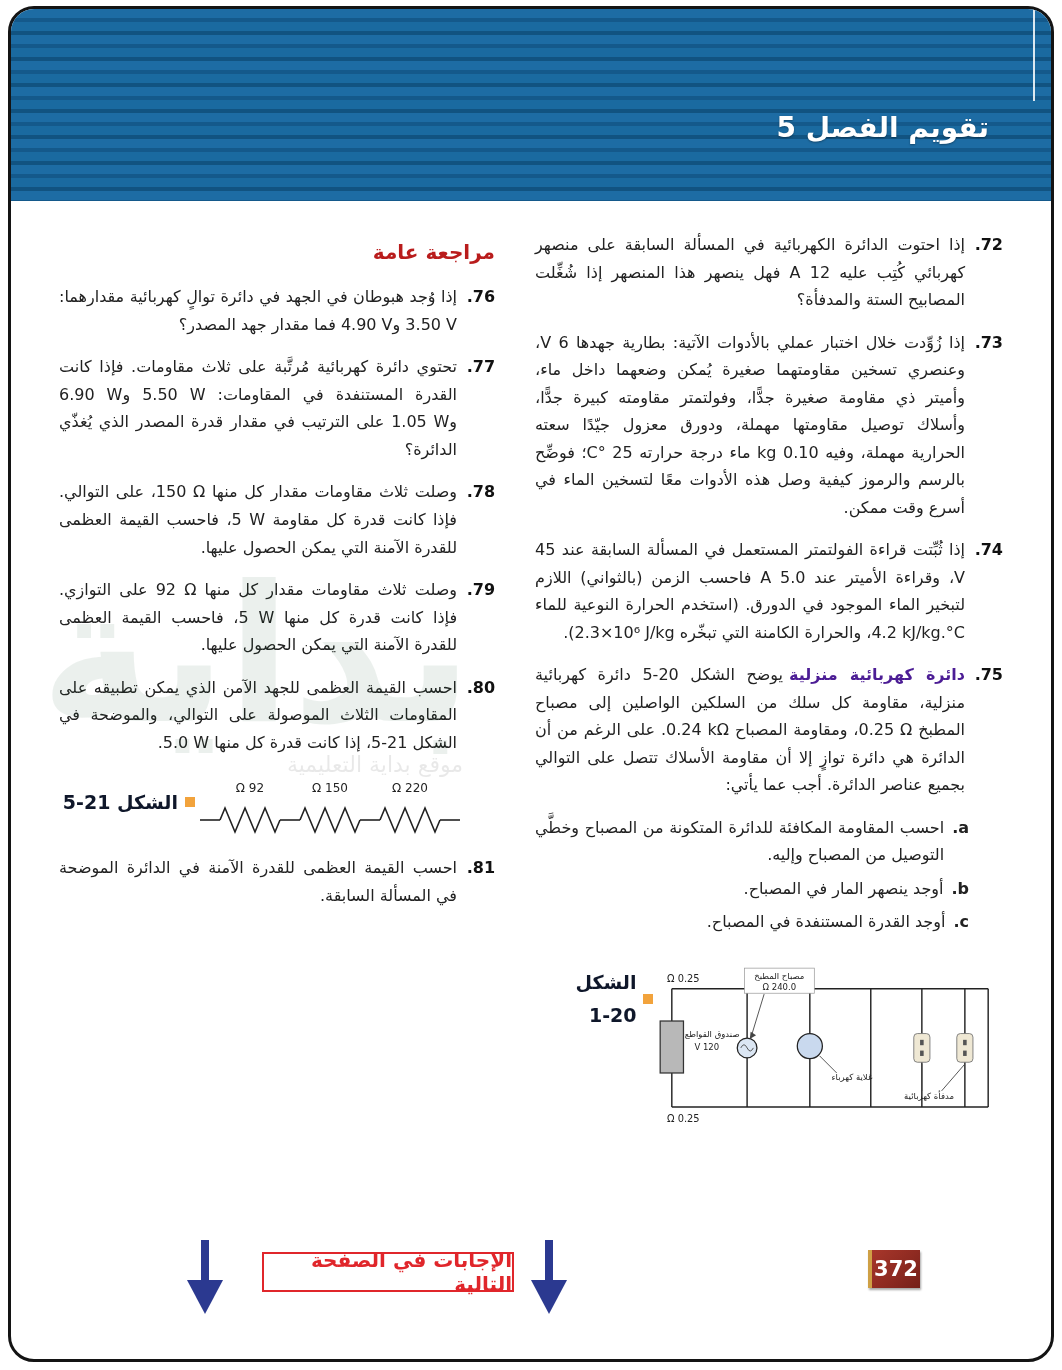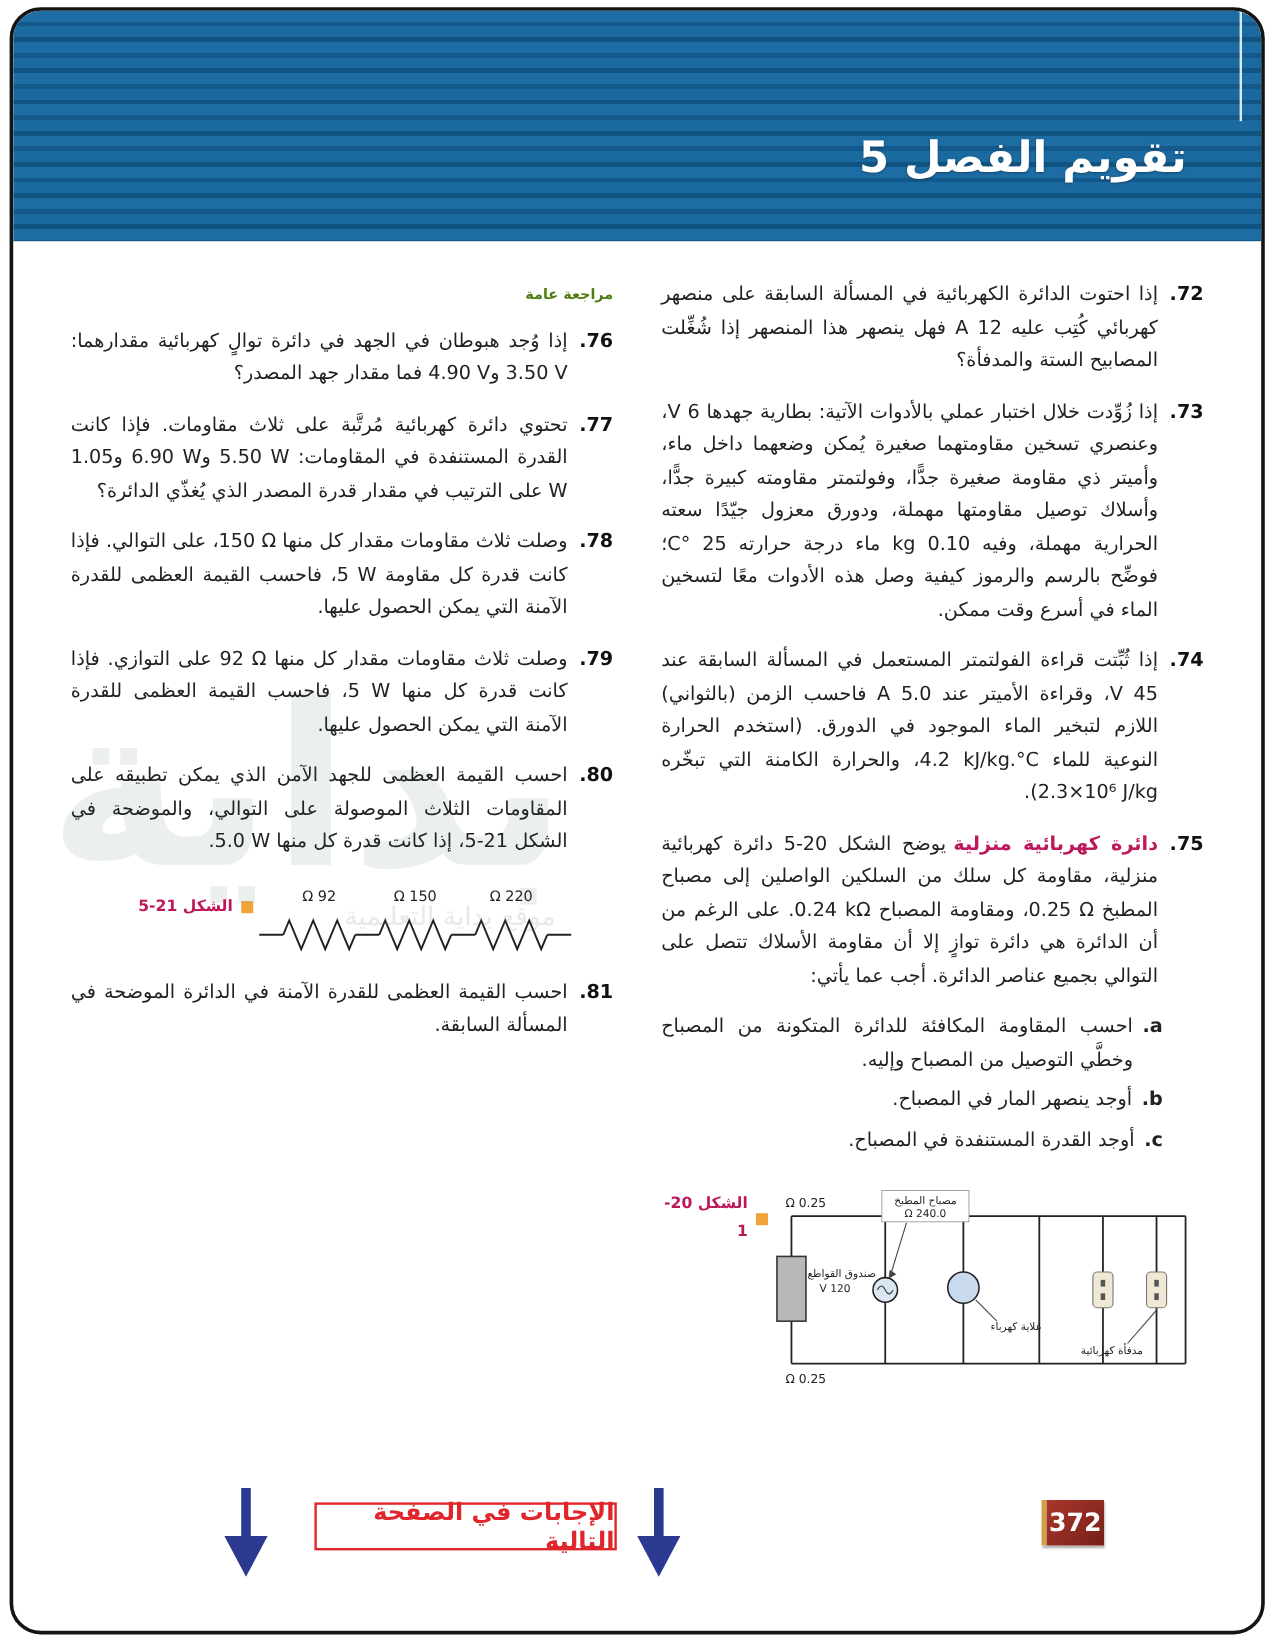--- a/index.html
+++ b/index.html
@@ -13,41 +13,41 @@
 
   
   .header { position:absolute; top:0; left:0; right:0; height:192px;
             background:repeating-linear-gradient(to bottom,
               #1d6ca4 0px, #1d6ca4 9px,
               #14598b 9px, #14598b 13px,
               #1a6aa0 13px, #1a6aa0 22px,
               #115381 22px, #115381 26px); }
   .header-line { position:absolute; top:0; right:16px; width:2px; height:92px; background:#fff; opacity:.85; }
   .header-title { position:absolute; top:102px; right:62px; direction:rtl;
-                  color:#fff; font-size:36px; font-weight:bold; letter-spacing:1px;
+                  color:#fff; font-size:28px; font-weight:bold; letter-spacing:1px;
                   text-shadow:0 1px 2px rgba(0,0,0,.35); }
 
   
   .content { position:absolute; top:192px; left:0; right:0; bottom:0;
              padding:30px 48px 0 48px; direction:rtl; display:flex; gap:40px; }
   .col { width:50%; color:#222; font-size:16px; line-height:1.72; }
 
-  .section-title { color:#4d7c0f; font-weight:bold; font-size:12px; margin:4px 0 14px 0; }
+  .section-title { color:#b91c1c; font-weight:bold; font-size:20px; margin:4px 0 14px 0; }
 
   .problem { display:flex; gap:8px; margin-bottom:15px; }
   .pnum { font-weight:bold; flex:0 0 auto; min-width:30px; color:#111; }
   .ptext { flex:1; text-align:justify; }
-  .lead { font-weight:bold; color:#be185d; margin-left:6px; }
+  .lead { font-weight:bold; color:#4c1d95; margin-left:6px; }
 
   .subitem { display:flex; gap:8px; margin:2px 34px 6px 0; }
   .sletter { font-weight:bold; flex:0 0 auto; }
 
   .figure { display:flex; flex-direction:row; align-items:flex-start; margin:22px 0 6px 0; }
   .figcap { display:flex; direction:rtl; align-items:center; gap:7px;
-            color:#be185d; font-weight:bold; font-size:13px; margin-top:8px; }
+            color:#0f172a; font-weight:bold; font-size:19px; margin-top:8px; }
   .sq { width:10px; height:10px; background:#f2a33c; display:inline-block; flex:0 0 auto; }
 
   svg text { font-family:"DejaVu Sans", sans-serif; fill:#222; }
   .wire { stroke:#222; stroke-width:1.6; fill:none; }
   .thin { stroke:#444; stroke-width:1; fill:none; }
 
   
   .answers-box { position:absolute; left:262px; top:1252px; width:252px; height:40px;
                  border:2px solid #e0262b; background:#fff; color:#e0262b; font-weight:bold;
                  font-size:20px; display:flex; align-items:center; justify-content:center;

